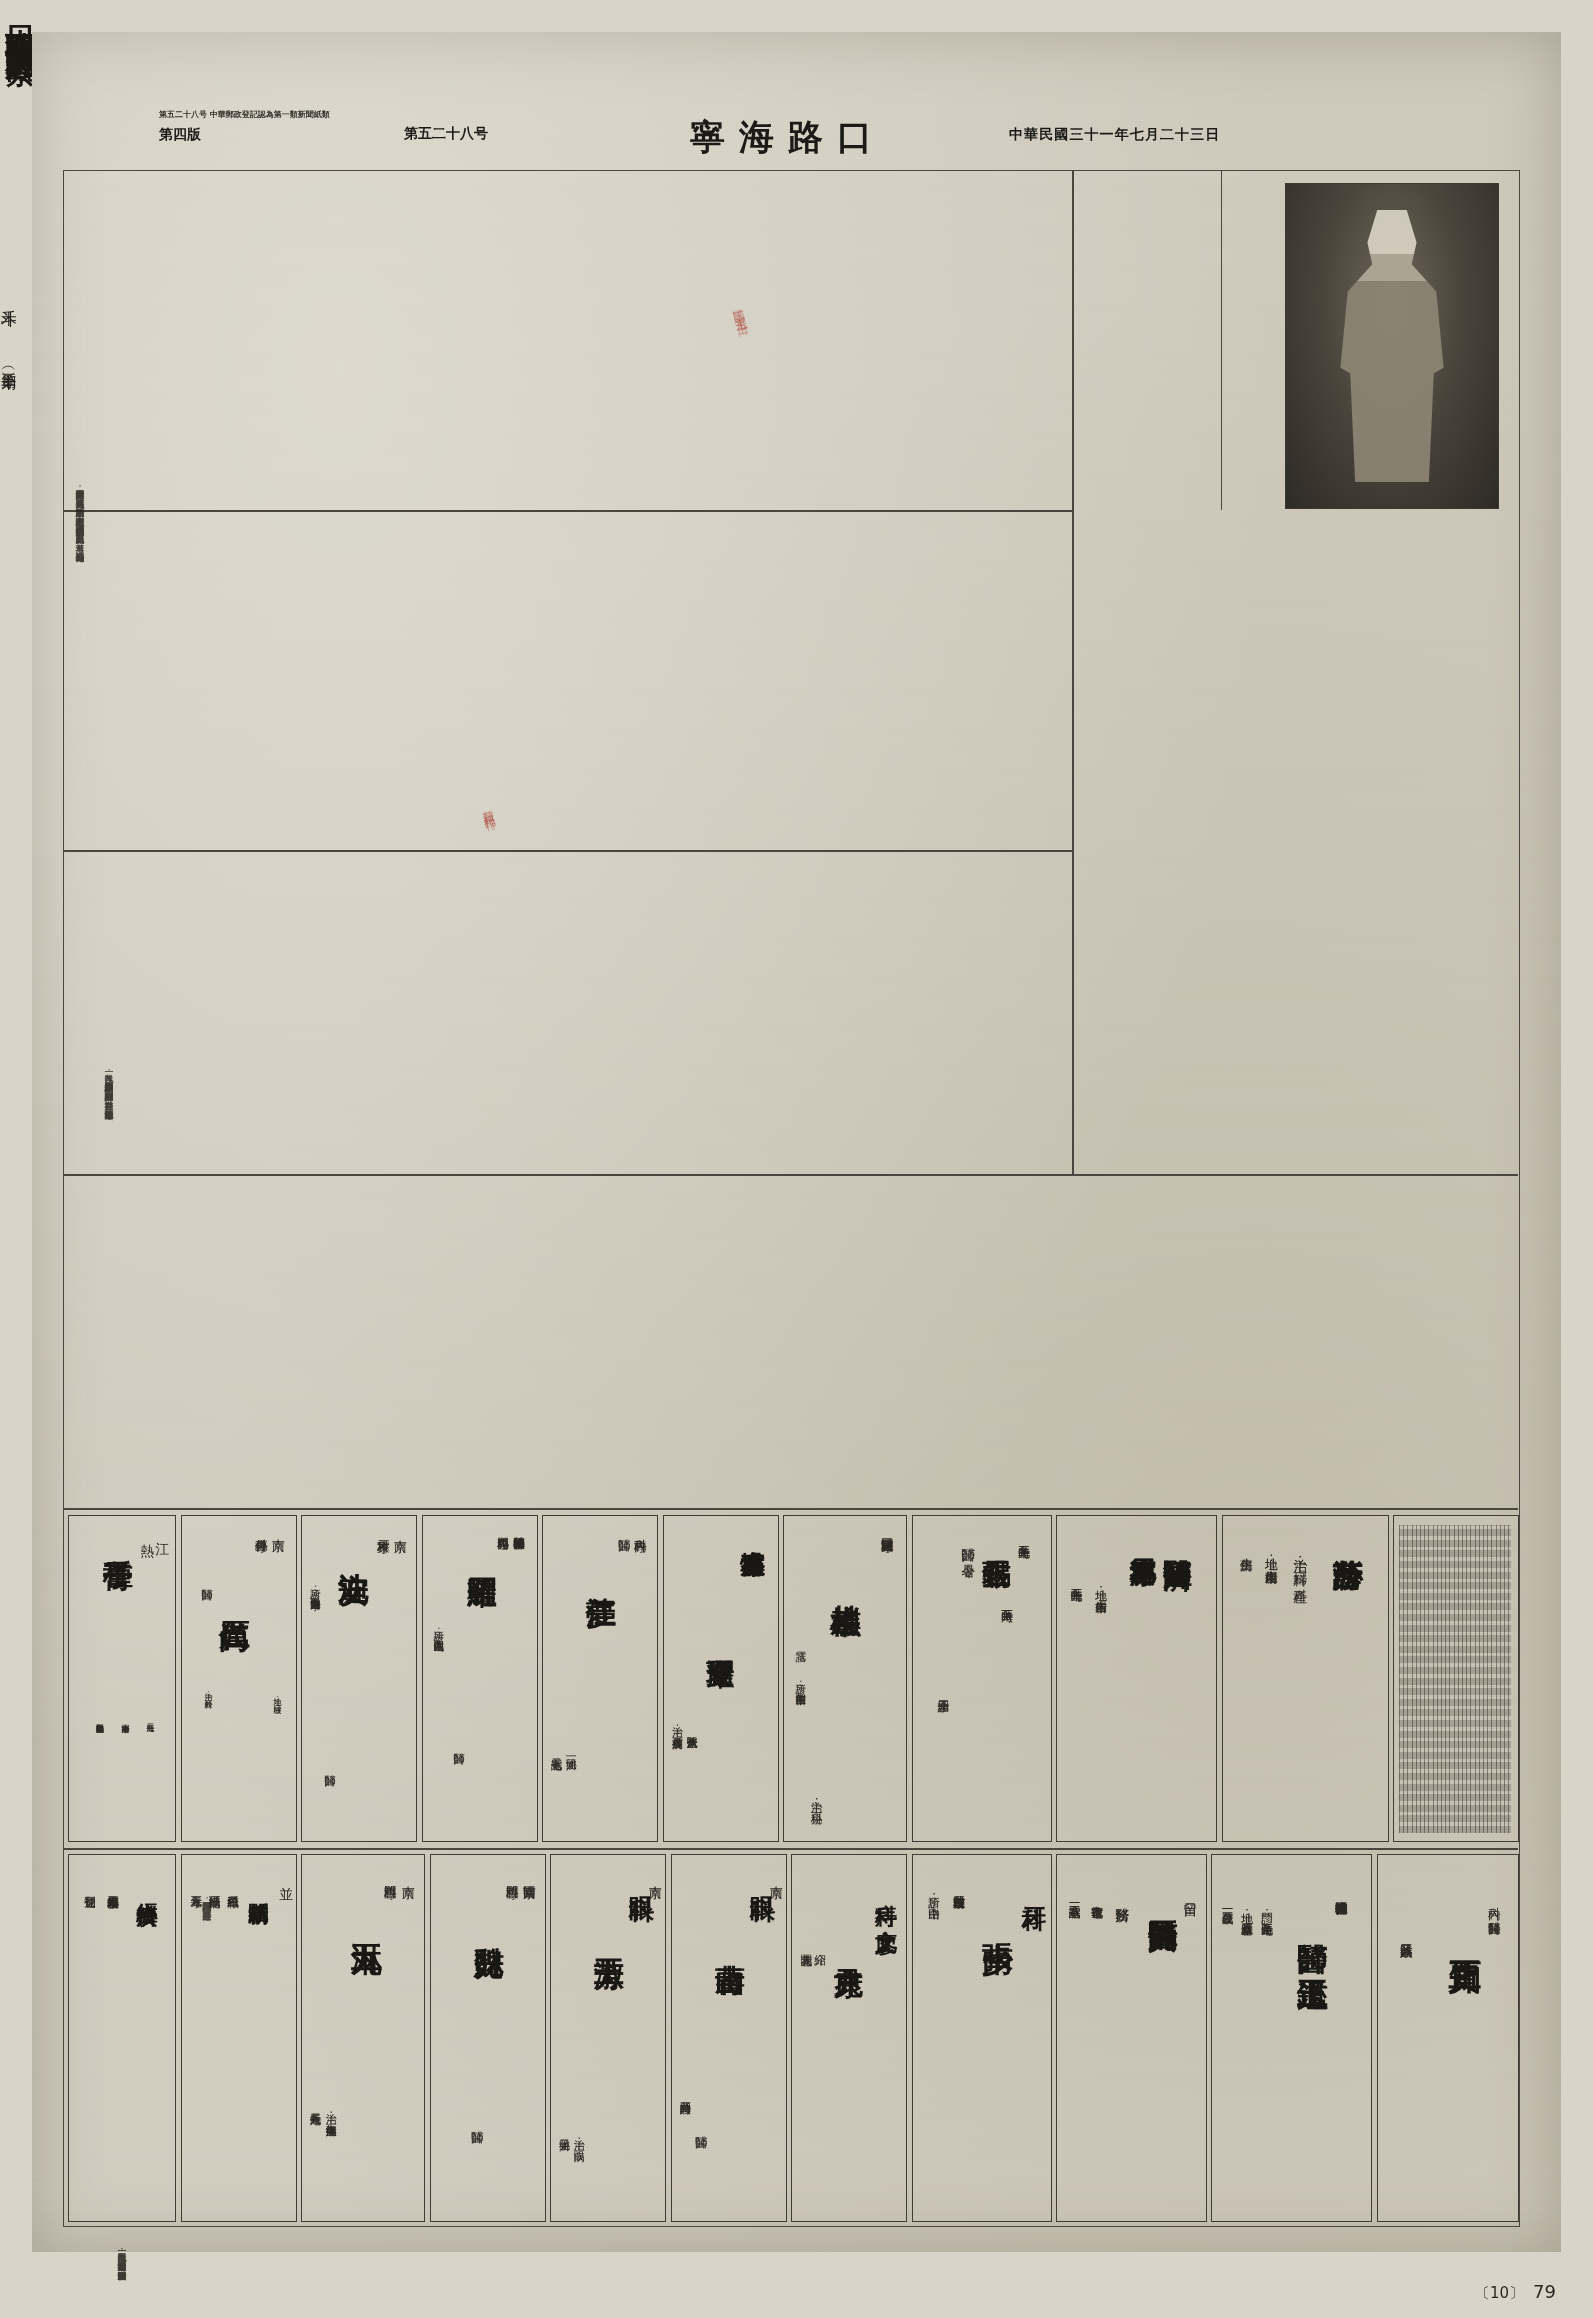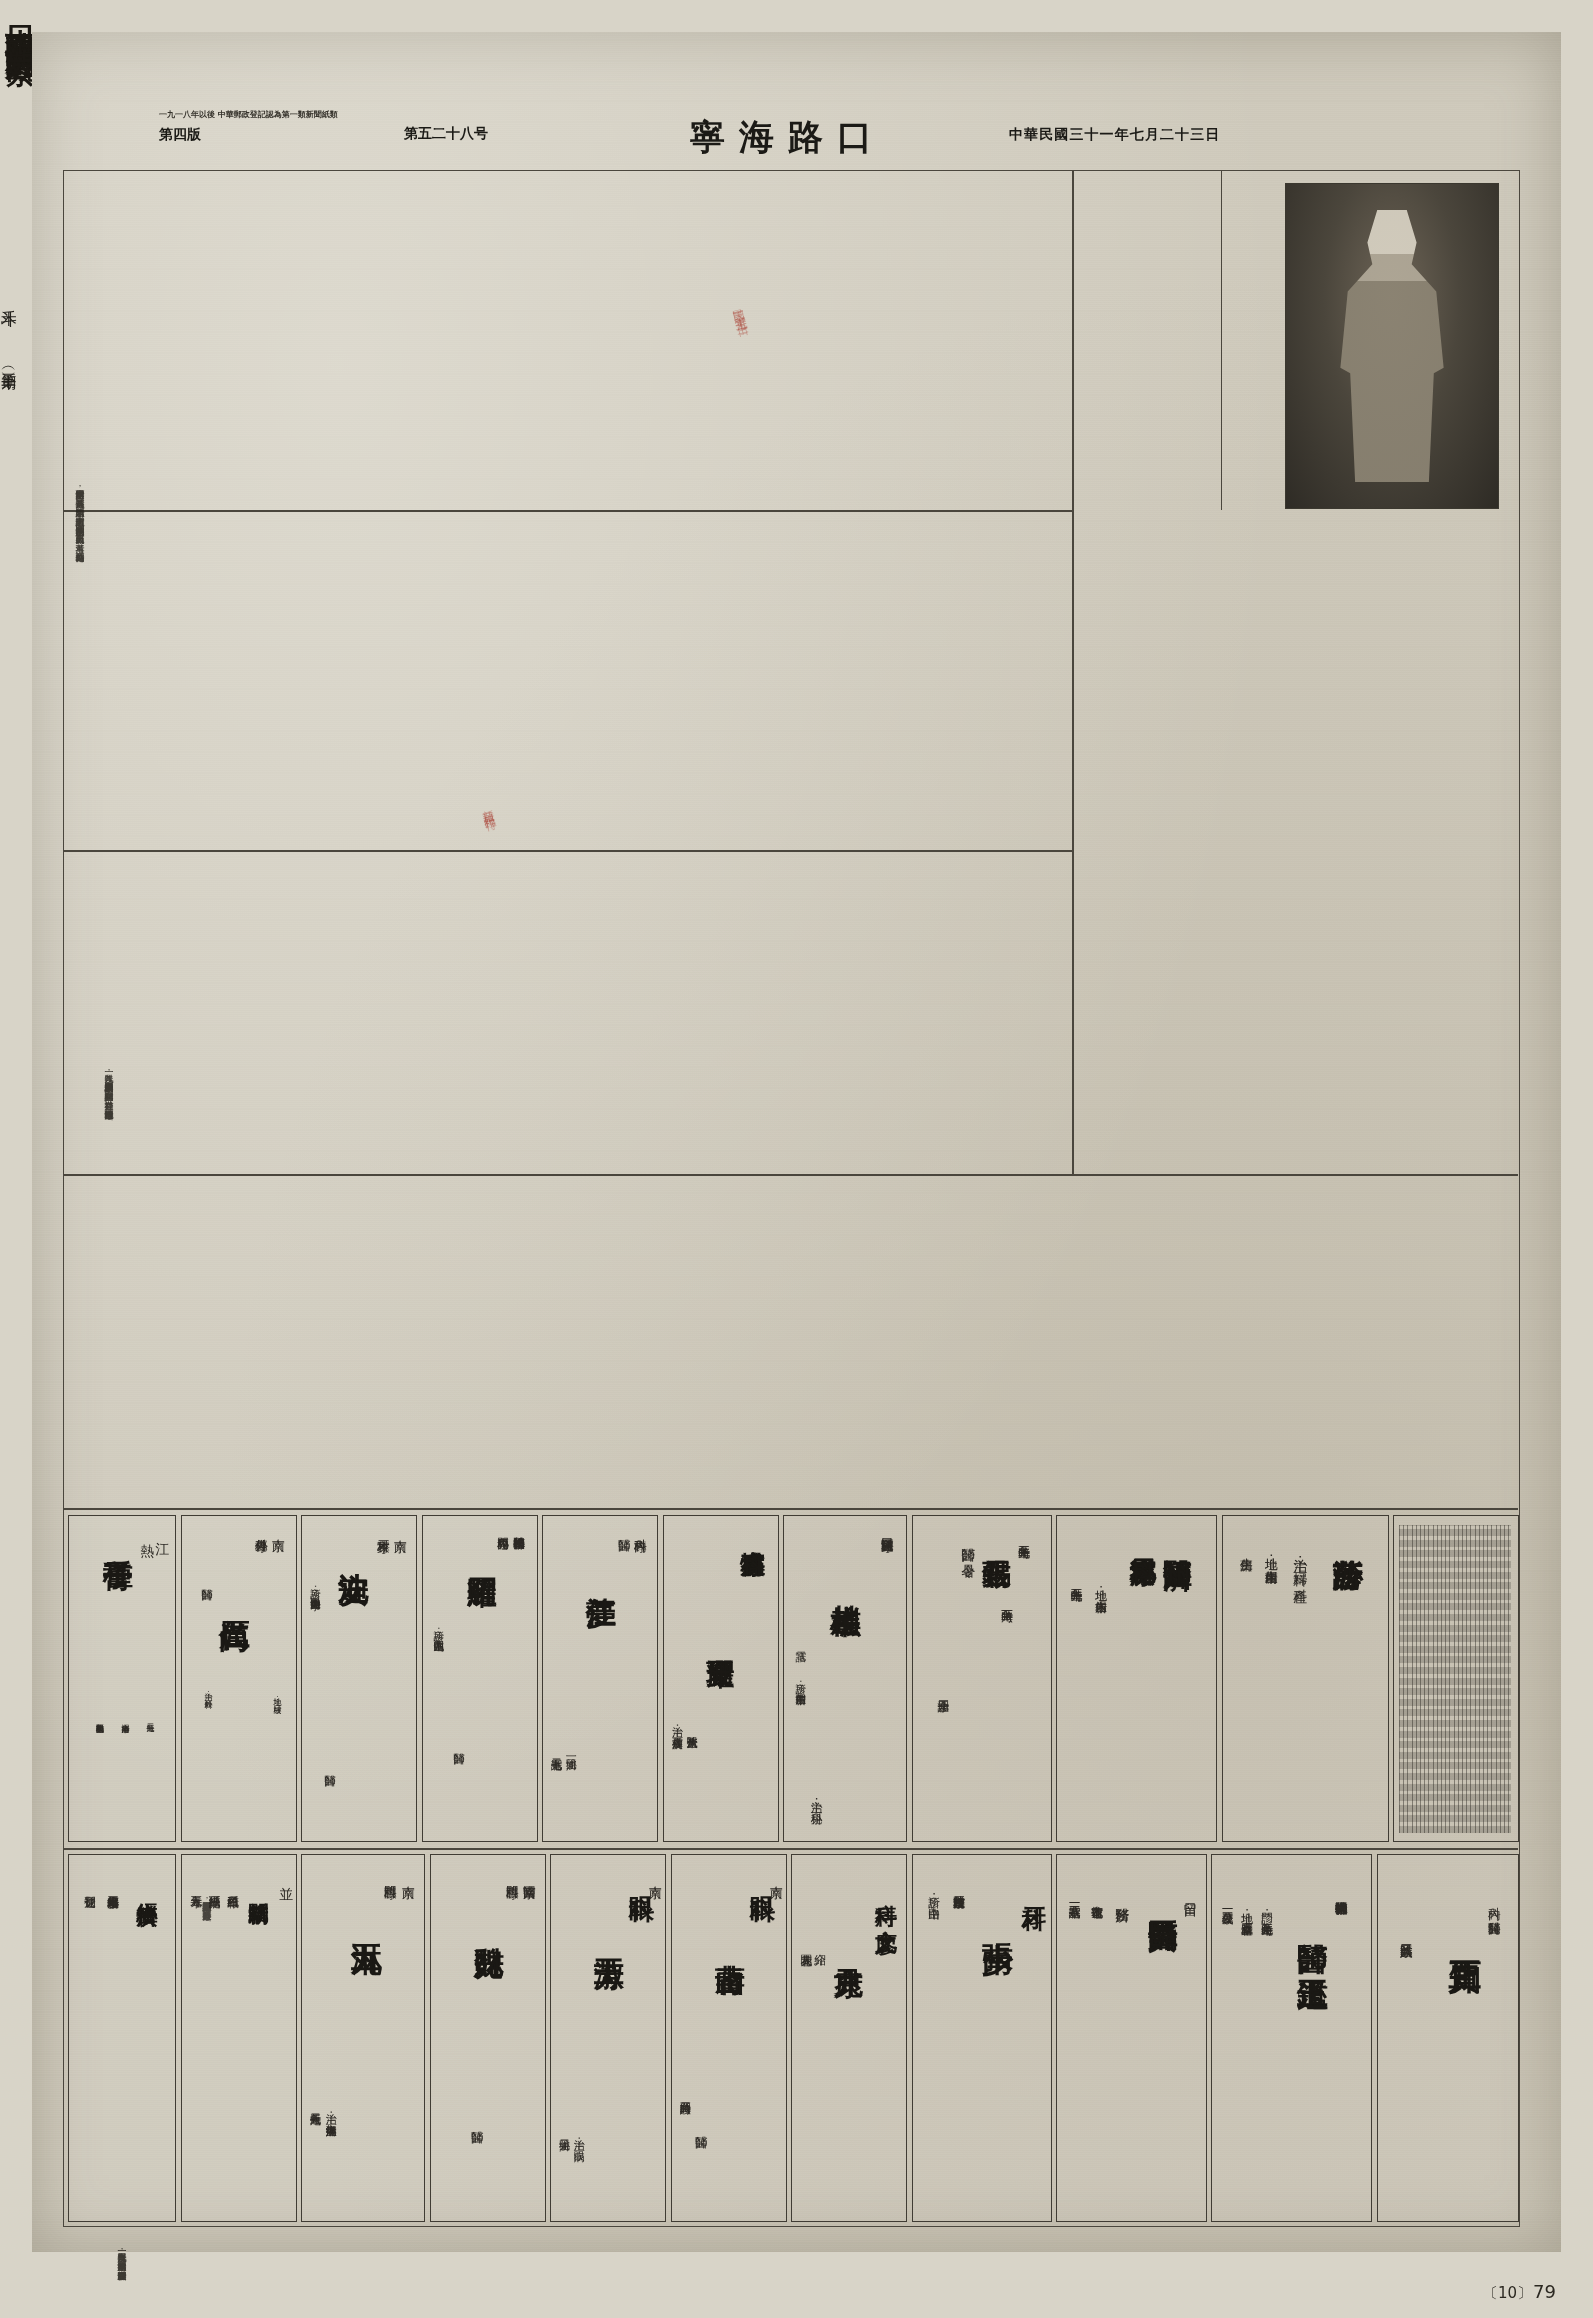--- a/index.html
+++ b/index.html
@@ -102,30 +102,30 @@
   .stamp{
     position:absolute;color:rgba(170,60,50,.35);
     writing-mode:vertical-rl;text-orientation:upright;
     font-size:11.7px;letter-spacing:1.6px;transform:rotate(-14deg);
     pointer-events:none;
   }
   .pagenum{
     position:absolute;right:37px;bottom:16px;
     font-family:"DejaVu Sans", sans-serif;font-size:18px;color:#2b2821;
   }
-  .pagenum .br{font-size:15px;margin-right:1px;}
+  .pagenum .br{font-size:15px;margin-right:9px;}
 </style>
 </head>
 <body>
 
 <div id="page">
   <div id="sheet"></div>
 
   <div class="masthead" style="left:159px;top:126px;font-size:14px;">第四版</div>
-  <div class="masthead" style="left:159px;top:109px;font-size:8px;color:#35322b;width:276px;">一九一八年以後 中華郵政登記認為第一類新聞紙類</div>
+  <div class="masthead" style="left:159px;top:109px;font-size:8px;color:#35322b;width:276px;">第五二十八号 中華郵政登記認為第一類新聞紙類</div>
   <div class="masthead" style="left:404px;top:125px;font-size:14px;">第五二十八号</div>
   <div class="masthead" style="left:690px;top:114px;font-size:35px;letter-spacing:14px;">寧海路口</div>
   <div class="masthead" style="left:1009px;top:126px;font-size:14px;letter-spacing:1.1px;">中華民國三十一年七月二十三日</div>
 
   <div id="frame"></div>
 
   <div class="hline" style="left:63px;top:510px;width:1009px;height:1.6px;"></div>
   <div class="hline" style="left:63px;top:850px;width:1009px;height:1.6px;"></div>
   <div class="hline" style="left:63px;top:1174px;width:1455px;height:1.6px;"></div>
   <div class="hline" style="left:63px;top:1508px;width:1455px;height:2.1px;"></div>

